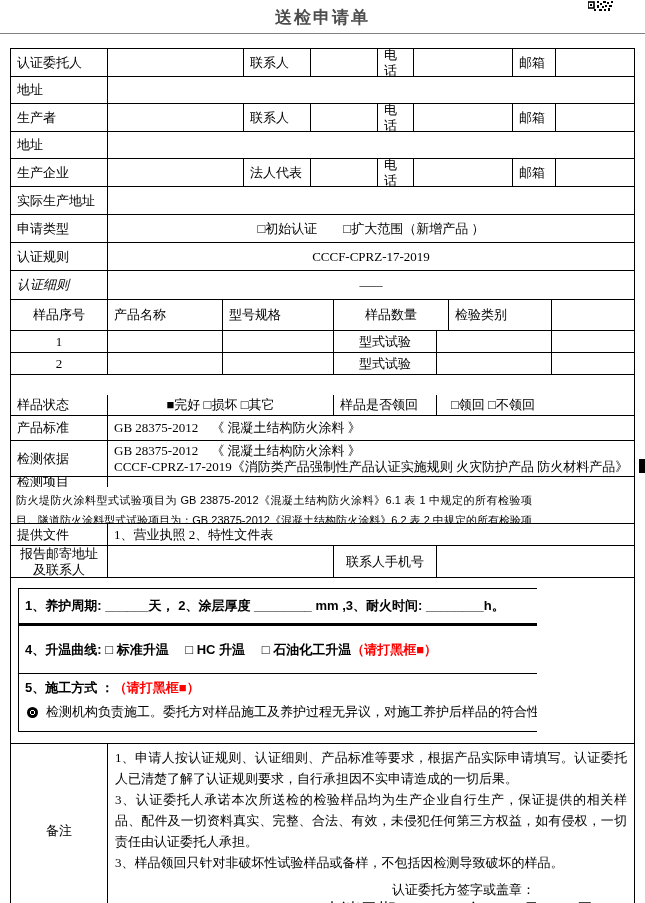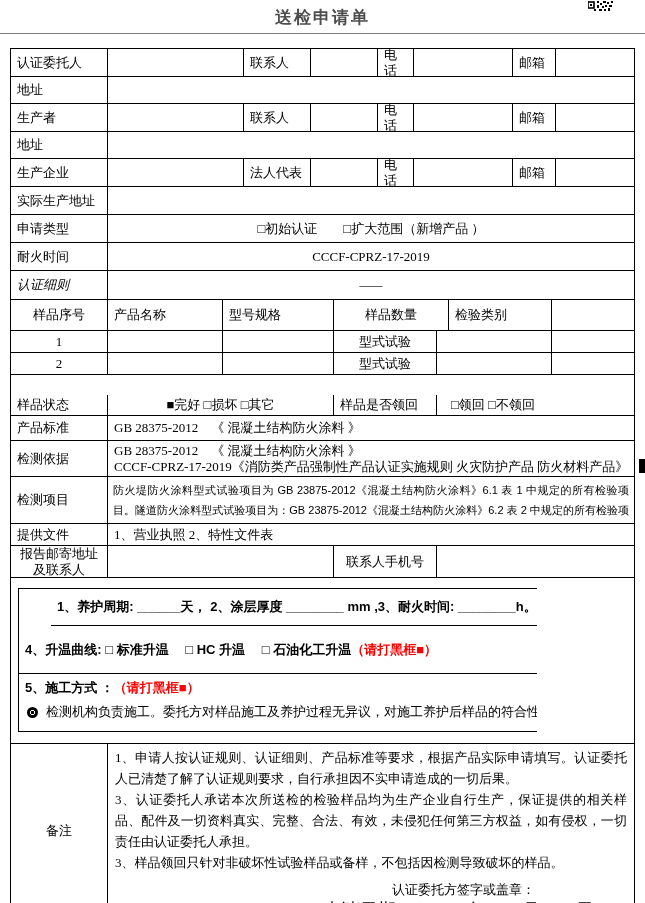--- a/index.html
+++ b/index.html
@@ -24,36 +24,36 @@
   .cell{
     box-sizing:border-box;border-right:1px solid #000;
     display:flex;align-items:center;overflow:hidden;
     font-size:13px;line-height:16px;padding:1px 4px 1px 6px;
   }
   .cell.last{border-right:none;}
   .cell.center{justify-content:center;text-align:center;padding-left:2px;padding-right:2px;}
   .cell.col{flex-direction:column;justify-content:center;}
   .h28{height:28px;} .h27{height:27px;} .h29{height:29px;font-style:italic;} .h31{height:31px;}
   .h22{height:22px;} .h21{height:21px;margin-top:20px;} .h25{height:25px;} .h36{height:36px;}
-  .h47{height:47px;} .h32{height:32px;} .h166{height:166px;} .h173{height:173px;}
+  .h47{height:47px;flex-direction:column;} .h32{height:32px;} .h166{height:166px;} .h173{height:173px;}
   .small-just{
     font-family:"Liberation Sans", sans-serif;font-size:11px;line-height:20px;
     text-align:justify;display:block;padding:3px 5px;
   }
   .testinfo-content{position:relative;display:block;padding:0;}
   .inner-box{
     position:absolute;left:7px;top:10px;width:527px;
     border:1px solid #000;background:#fff;box-sizing:border-box;
   }
   .ib-row{
     box-sizing:border-box;display:flex;align-items:center;
     font-family:"Liberation Sans", sans-serif;font-weight:bold;font-size:13px;
     padding:0 6px;white-space:nowrap;overflow:hidden;
   }
-  .ib-a{height:37px;border-bottom:1px solid #000000;margin-left:32px;}
+  .ib-a{height:37px;border-bottom:3px solid #000000;}
   .ib-b{height:48px;border-bottom:1px solid #000;}
   .ib-cd{height:57px;display:block;padding:6px 6px 0 6px;}
   .ib-line5{display:flex;align-items:center;white-space:nowrap;}
   .red{color:#ff0000;font-weight:bold;}
   .radio-line{
     display:flex;align-items:center;margin-top:8px;
     font-family:"Liberation Serif", serif;font-weight:normal;font-size:13px;
     white-space:nowrap;overflow:hidden;
   }
   .radio{
@@ -142,21 +142,21 @@
       <div class="cell" style="width:97px">实际生产地址</div>
       <div class="cell last" style="width:526px"></div>
     </div>
 
     <div class="row h28">
       <div class="cell" style="width:97px">申请类型</div>
       <div class="cell last center" style="width:526px">□初始认证　　□扩大范围（新增产品 ）</div>
     </div>
 
     <div class="row h28">
-      <div class="cell" style="width:97px">耐火时间</div>
+      <div class="cell" style="width:97px">认证规则</div>
       <div class="cell last center" style="width:526px">CCCF-CPRZ-17-2019</div>
     </div>
 
     <div class="row h29">
       <div class="cell" style="width:97px">认证细则</div>
       <div class="cell last center" style="width:526px">——</div>
     </div>
 
     <div class="row h31">
       <div class="cell center" style="width:97px">样品序号</div>

